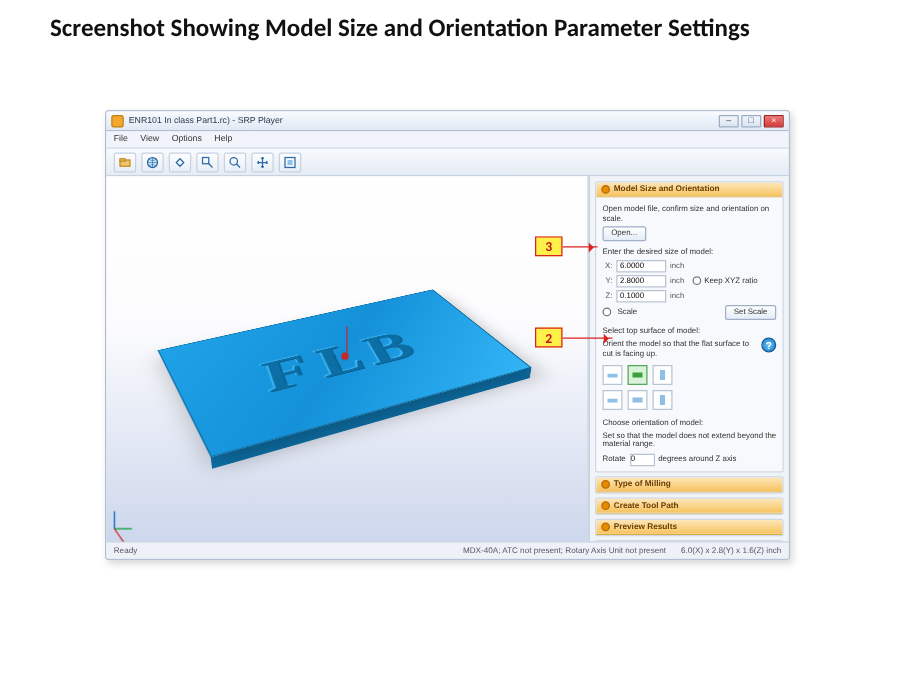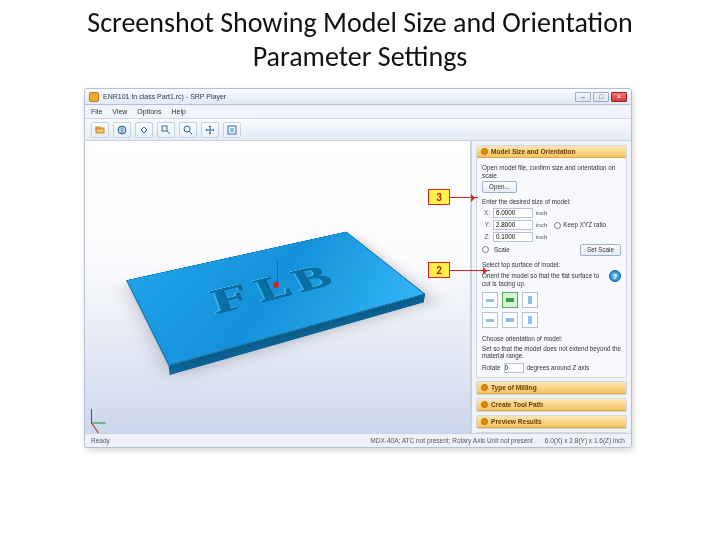--- a/index.html
+++ b/index.html
@@ -3,26 +3,26 @@
 <meta charset="utf-8">
 <style>
   * { box-sizing: border-box; margin: 0; padding: 0; }
   body {
     width: 720px; height: 540px;
     font-family: "Calibri", Arial, sans-serif;
     background: #fff;
     position: relative;
   }
   .slide-title {
-    text-align: center;
-    font-size: 28px;
+    text-align: left;
+    font-size: 20px;
     line-height: 34px;
     color: #111;
     padding: 6px 40px 0 40px;
-    font-weight: 400;
+    font-weight: 700;
   }
   .app-window {
     position: absolute;
     left: 84px; top: 88px;
     width: 548px; height: 360px;
     border: 1px solid #b5bfd2;
     border-radius: 3px;
     box-shadow: 2px 3px 6px rgba(0,0,0,.15);
     background: #e8ecf2;
     overflow: hidden;

